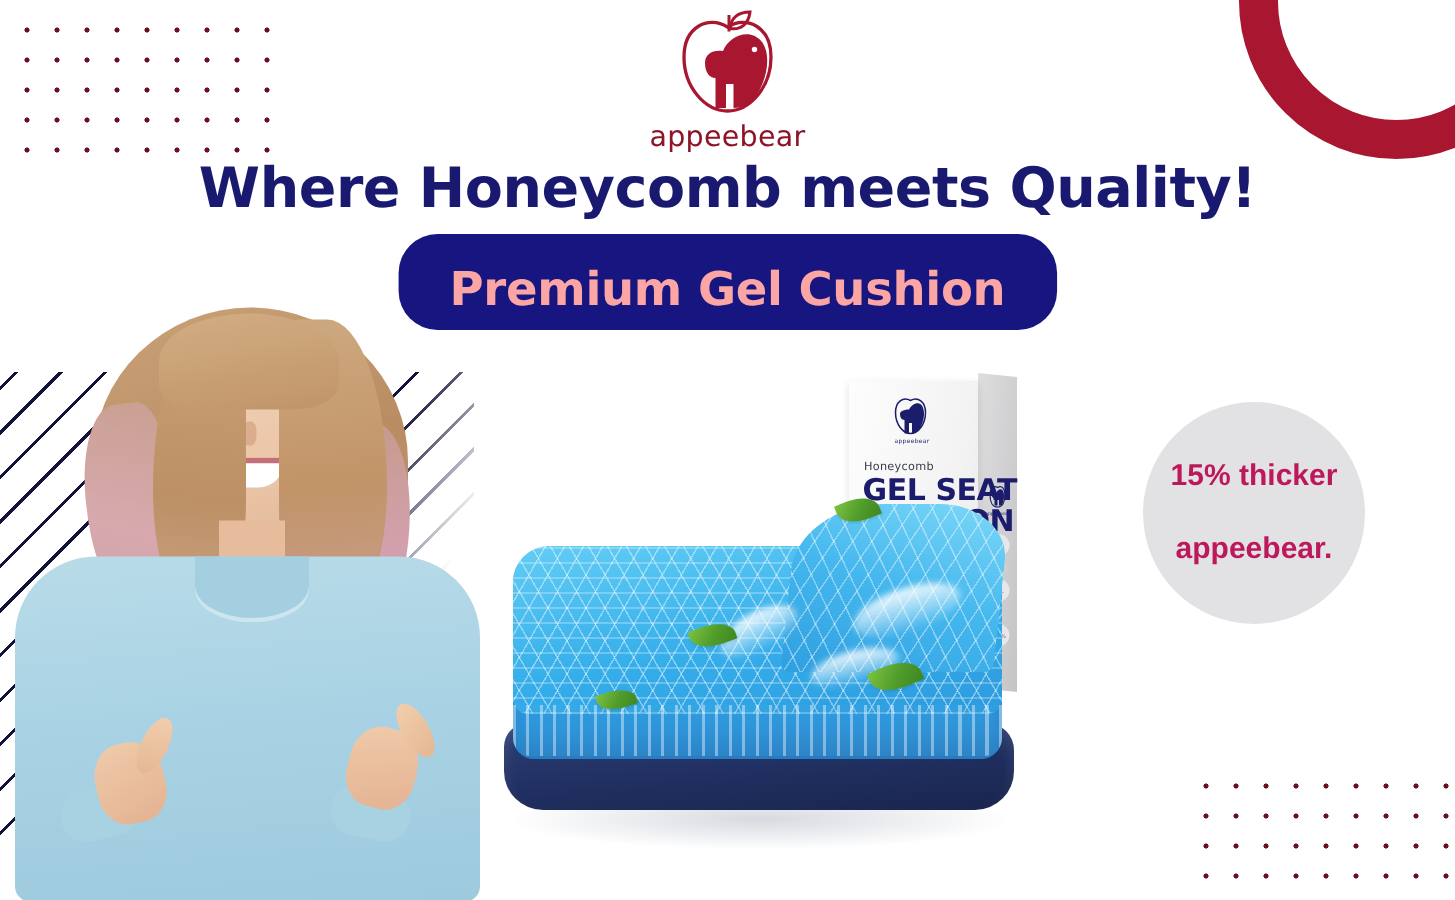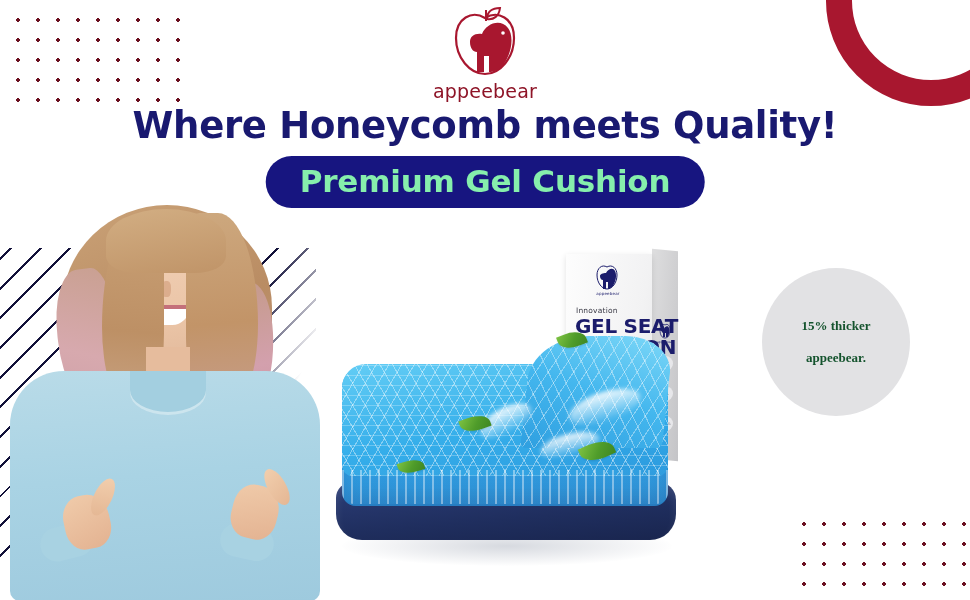--- a/index.html
+++ b/index.html
@@ -84,23 +84,23 @@
     white-space:nowrap;
   }
 
   
   .pill {
     position:absolute;
     left:50%;
     transform:translateX(-50%);
     top:156px;
     background:#171580;
-    color:#86efac;
+    color:#fca5a5;
     border-radius:26px;
-    padding:7px 34px 9px;
+    padding:19px 34px 9px;
     font-size:31px;
     font-weight:bold;
     letter-spacing:-.2px;
     white-space:nowrap;
     font-family:"DejaVu Sans", sans-serif;
   }
 
   
   .fact-circle {
     position:absolute;
@@ -110,25 +110,25 @@
     height:148px;
     border-radius:50%;
     background:#e2e2e4;
     display:flex;
     align-items:center;
     justify-content:center;
     text-align:center;
     padding:0 10px;
   }
   .fact-text {
-    font-size:13px;
+    font-size:20px;
     font-weight:bold;
     line-height:1.24;
-    color:#14532d;
-    font-family:Liberation Serif, serif;
+    color:#be185d;
+    font-family:Liberation Sans, sans-serif;
   }
 
   
   .model { position:absolute; left:10px; top:195px; width:310px; height:405px; }
   .m-hair-back {
     position:absolute; left:52px; top:10px; width:210px; height:205px;
     background:linear-gradient(160deg,#caa277 0%,#b98c63 55%,#c49a86 100%);
     border-radius:50% 50% 44% 44%;
   }
   .m-hair-pink-l {
@@ -392,21 +392,21 @@
     <div class="box-front"></div>
 
     <div class="box-logo">
       <svg viewBox="0 0 26 30">
         <path d="M13 5 C8 2, 3 6, 3 13 C3 21, 8 27, 13 27 C18 27, 23 21, 23 13 C23 6, 18 2, 13 5 Z" fill="none" stroke="#1b1c6b" stroke-width="1"></path>
         <path d="M12 11 C14 7, 19 5, 21 9 C23 13, 22 19, 19 24 C17 26, 15 27, 14 27
                  L14 20 L12 20 L12 27 L9 27 L9 18 C7 18, 6 16, 6 14 C6 12, 9 11, 12 11 Z" fill="#1b1c6b"></path>
       </svg>
     </div>
     <div class="box-word">appeebear</div>
-    <div class="box-honeycomb">Innovation</div>
+    <div class="box-honeycomb">Honeycomb</div>
     <div class="box-title">
       <span>GEL SEAT</span><br>
       <span>CUSHION</span>
     </div>
     <div class="box-sub">HONEYCOMB COOLING COMFORT TECHNOLOGY</div>
 
     <div class="box-side-logo">
       <svg viewBox="0 0 14 18">
         <path d="M7 3 C4 1, 2 4, 2 8 C2 13, 4 16, 7 16 C10 16, 12 13, 12 8 C12 4, 10 1, 7 3 Z" fill="none" stroke="#1b1c6b" stroke-width=".8"></path>
         <path d="M6 7 C7 4, 10 3, 11 6 C12 9, 11 12, 10 15 L8 15 L8 11 L7 11 L7 15 L5 15 L5 10

